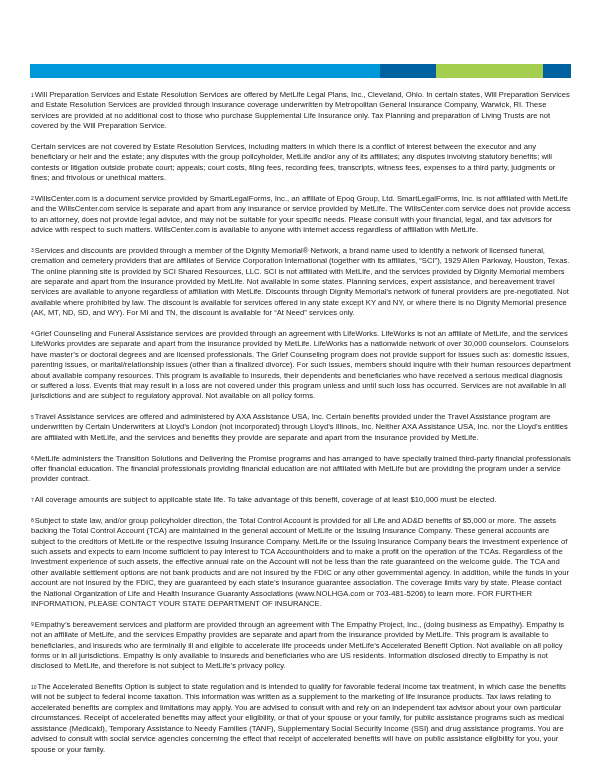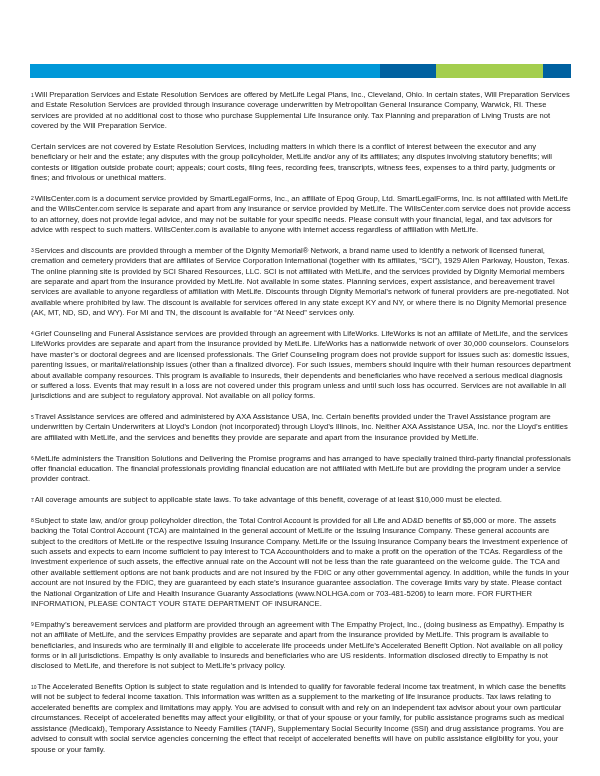--- a/index.html
+++ b/index.html
@@ -26,17 +26,17 @@
 </div>
 
 <div class="content">
   <p class="para"><sup>1</sup><span>Will Preparation Services and Estate Resolution Services are offered by MetLife Legal Plans, Inc., Cleveland, Ohio. In certain states, Will Preparation Services and Estate Resolution Services are provided through insurance coverage underwritten by Metropolitan General Insurance Company, Warwick, RI. These services are provided at no additional cost to those who purchase Supplemental Life Insurance only. Tax Planning and preparation of Living Trusts are not covered by the Will Preparation Service.</span></p>
   <p class="para"><span>Certain services are not covered by Estate Resolution Services, including matters in which there is a conflict of interest between the executor and any beneficiary or heir and the estate; any disputes with the group policyholder, MetLife and/or any of its affiliates; any disputes involving statutory benefits; will contests or litigation outside probate court; appeals; court costs, filing fees, recording fees, transcripts, witness fees, expenses to a third party, judgments or fines; and frivolous or unethical matters.</span></p>
   <p class="para"><sup>2</sup><span>WillsCenter.com is a document service provided by SmartLegalForms, Inc., an affiliate of Epoq Group, Ltd. SmartLegalForms, Inc. is not affiliated with MetLife and the WillsCenter.com service is separate and apart from any insurance or service provided by MetLife. The WillsCenter.com service does not provide access to an attorney, does not provide legal advice, and may not be suitable for your specific needs. Please consult with your financial, legal, and tax advisors for advice with respect to such matters. WillsCenter.com is available to anyone with internet access regardless of affiliation with MetLife.</span></p>
   <p class="para"><sup>3</sup><span>Services and discounts are provided through a member of the Dignity Memorial® Network, a brand name used to identify a network of licensed funeral, cremation and cemetery providers that are affiliates of Service Corporation International (together with its affiliates, “SCI”), 1929 Allen Parkway, Houston, Texas. The online planning site is provided by SCI Shared Resources, LLC. SCI is not affiliated with MetLife, and the services provided by Dignity Memorial members are separate and apart from the insurance provided by MetLife. Not available in some states. Planning services, expert assistance, and bereavement travel services are available to anyone regardless of affiliation with MetLife. Discounts through Dignity Memorial’s network of funeral providers are pre-negotiated. Not available where prohibited by law. The discount is available for services offered in any state except KY and NY, or where there is no Dignity Memorial presence (AK, MT, ND, SD, and WY). For MI and TN, the discount is available for “At Need” services only.</span></p>
   <p class="para"><sup>4</sup><span>Grief Counseling and Funeral Assistance services are provided through an agreement with LifeWorks. LifeWorks is not an affiliate of MetLife, and the services LifeWorks provides are separate and apart from the insurance provided by MetLife. LifeWorks has a nationwide network of over 30,000 counselors. Counselors have master’s or doctoral degrees and are licensed professionals. The Grief Counseling program does not provide support for issues such as: domestic issues, parenting issues, or marital/relationship issues (other than a finalized divorce). For such issues, members should inquire with their human resources department about available company resources. This program is available to insureds, their dependents and beneficiaries who have received a serious medical diagnosis or suffered a loss. Events that may result in a loss are not covered under this program unless and until such loss has occurred. Services are not available in all jurisdictions and are subject to regulatory approval. Not available on all policy forms.</span></p>
   <p class="para"><sup>5</sup><span>Travel Assistance services are offered and administered by AXA Assistance USA, Inc. Certain benefits provided under the Travel Assistance program are underwritten by Certain Underwriters at Lloyd’s London (not incorporated) through Lloyd’s Illinois, Inc. Neither AXA Assistance USA, Inc. nor the Lloyd’s entities are affiliated with MetLife, and the services and benefits they provide are separate and apart from the insurance provided by MetLife.</span></p>
   <p class="para"><sup>6</sup><span>MetLife administers the Transition Solutions and Delivering the Promise programs and has arranged to have specially trained third-party financial professionals offer financial education. The financial professionals providing financial education are not affiliated with MetLife but are providing the program under a service provider contract.</span></p>
-  <p class="para"><sup>7</sup><span>All coverage amounts are subject to applicable state laws. To take advantage of this benefit, coverage of at least $10,000 must be elected.</span></p>
+  <p class="para"><sup>7</sup><span>All coverage amounts are subject to applicable state life. To take advantage of this benefit, coverage of at least $10,000 must be elected.</span></p>
   <p class="para"><sup>8</sup><span>Subject to state law, and/or group policyholder direction, the Total Control Account is provided for all Life and AD&amp;D benefits of $5,000 or more. The assets backing the Total Control Account (TCA) are maintained in the general account of MetLife or the Issuing Insurance Company. These general accounts are subject to the creditors of MetLife or the respective Issuing Insurance Company. MetLife or the Issuing Insurance Company bears the investment experience of such assets and expects to earn income sufficient to pay interest to TCA Accountholders and to make a profit on the operation of the TCAs. Regardless of the investment experience of such assets, the effective annual rate on the Account will not be less than the rate guaranteed on the welcome guide. The TCA and other available settlement options are not bank products and are not insured by the FDIC or any other governmental agency. In addition, while the funds in your account are not insured by the FDIC, they are guaranteed by each state’s insurance guarantee association. The coverage limits vary by state. Please contact the National Organization of Life and Health Insurance Guaranty Associations (www.NOLHGA.com or 703-481-5206) to learn more. FOR FURTHER INFORMATION, PLEASE CONTACT YOUR STATE DEPARTMENT OF INSURANCE.</span></p>
   <p class="para"><sup>9</sup><span>Empathy’s bereavement services and platform are provided through an agreement with The Empathy Project, Inc., (doing business as Empathy). Empathy is not an affiliate of MetLife, and the services Empathy provides are separate and apart from the insurance provided by MetLife. This program is available to beneficiaries, and insureds who are terminally ill and eligible to accelerate life proceeds under MetLife’s Accelerated Benefit Option. Not available on all policy forms or in all jurisdictions. Empathy is only available to insureds and beneficiaries who are US residents. Information disclosed directly to Empathy is not disclosed to MetLife, and therefore is not subject to MetLife’s privacy policy.</span></p>
   <p class="para"><sup>10</sup><span>The Accelerated Benefits Option is subject to state regulation and is intended to qualify for favorable federal income tax treatment, in which case the benefits will not be subject to federal income taxation. This information was written as a supplement to the marketing of life insurance products. Tax laws relating to accelerated benefits are complex and limitations may apply. You are advised to consult with and rely on an independent tax advisor about your own particular circumstances. Receipt of accelerated benefits may affect your eligibility, or that of your spouse or your family, for public assistance programs such as medical assistance (Medicaid), Temporary Assistance to Needy Families (TANF), Supplementary Social Security Income (SSI) and drug assistance programs. You are advised to consult with social service agencies concerning the effect that receipt of accelerated benefits will have on public assistance eligibility for you, your spouse or your family.</span></p>
 </div>
 
 </body></html>

